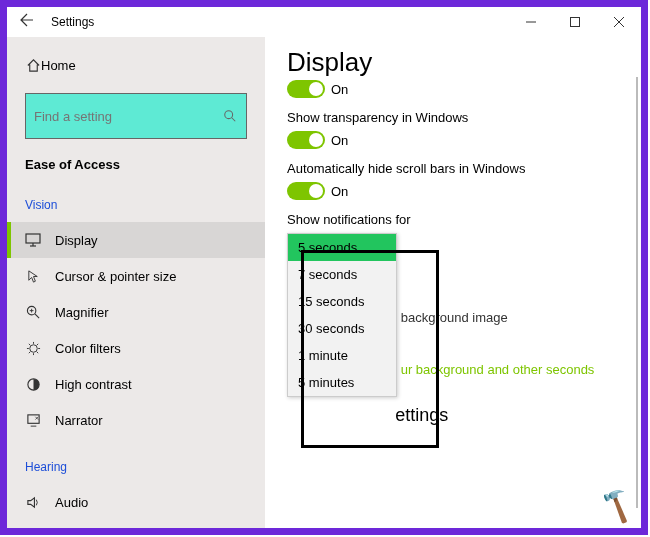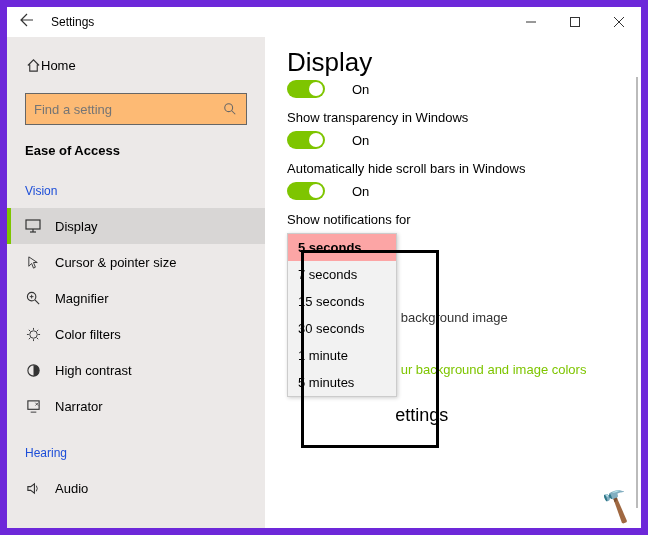--- a/index.html
+++ b/index.html
@@ -6,39 +6,39 @@
 body { width: 650px; height: 537px; background: #fff; overflow: hidden; position: relative; }
 .window { width: 648px; height: 535px; border: 7px solid #6d28d9; position: relative; background: #fff; }
 .titlebar { height: 30px; display: flex; align-items: center; background: #fff; }
 .titlebar .back { width: 40px; text-align: center; font-size: 16px; }
 .titlebar .title { font-size: 12px; flex: 1; padding-left: 4px; }
 .winbtn { width: 44px; height: 30px; display: flex; align-items: center; justify-content: center; font-size: 12px; }
 .winbtn svg { display: block; }
 .content { display: flex; height: calc(100% - 30px); }
 .sidebar { width: 258px; background: #ece9e8; padding: 14px 0 0 0; overflow: hidden; position: relative; }
 .home-row { display: flex; align-items: center; padding: 6px 18px; font-size: 13px; }
-.searchbox { margin: 14px 18px 18px 18px; border: 1px solid #666; height: 32px; display: flex; align-items: center; padding: 0 8px; justify-content: center; background: #fdba74; }
+.searchbox { margin: 14px 18px 18px 18px; border: 1px solid #666; height: 46px; display: flex; align-items: center; padding: 0 8px; justify-content: center; background: #5eead4; }
 .searchbox input { border: none; background: transparent; outline: none; font-size: 13px; flex: 1; color: #666; }
 .section-title { font-size: 13px; font-weight: 600; padding: 0 18px 18px 18px; }
 .group-label { font-size: 12px; color: #1d4ed8; padding: 8px 18px 10px 18px; }
 .nav-item { display: flex; align-items: center; padding: 10px 18px; font-size: 13px; gap: 14px; cursor: pointer; }
 .nav-item.active { background: #d8d6d5; position: relative; }
 .nav-item.active::before { content: ""; position: absolute; left: 0; top: 0; bottom: 0; width: 4px; background: #7ec500; }
 .icon { width: 16px; height: 16px; display: inline-flex; align-items: center; justify-content: center; font-size: 14px; color: #333; }
 .main { flex: 1; padding: 10px 28px 0 22px; position: relative; overflow: hidden; }
 .page-title { font-size: 26px; font-weight: 400; margin-bottom: 2px; }
-.toggle-row { display: flex; align-items: center; gap: 27px; margin-bottom: 12px; }
+.toggle-row { display: flex; align-items: center; gap: 6px; margin-bottom: 12px; }
 .toggle { width: 38px; height: 18px; border-radius: 9px; background: #7ec500; position: relative; }
 .toggle::after { content: ""; position: absolute; right: 2px; top: 2px; width: 14px; height: 14px; background: #fff; border-radius: 50%; }
 .toggle-label { font-size: 13px; }
 .setting-label { font-size: 13px; margin: 6px 0 6px 0; }
 .dropdown-box { position: relative; }
 .dropdown-open { width: 110px; background: #f2f2f2; border: 1px solid #ccc; box-shadow: 1px 1px 4px rgba(0,0,0,.2); }
 .dropdown-open .opt { padding: 6px 10px; font-size: 13px; cursor: pointer; }
-.dropdown-open .opt.selected { background: #fca5a5; font-weight: bold; }
+.dropdown-open .opt.selected { background: #22c55e; }
 .highlight-box { border: 3px solid #000; position: absolute; left: 294px; top: 243px; width: 138px; height: 198px; pointer-events: none; z-index: 50; }
 .link { color: #7ec500; font-size: 13px; display: block; margin: 14px 0; }
 .bg-text { font-size: 13px; color: #333; }
 .main-scroll-indicator { position: absolute; right: 3px; top: 40px; bottom: 20px; width: 2px; background: #bbb; }
 .hammer { position: absolute; right: 6px; bottom: 6px; font-size: 28px; color: #888; transform: rotate(20deg); }
 .behind-dropdown { position: absolute; left: 20px; }
 </style>
 </head>
 <body>
 
@@ -199,21 +199,21 @@
         <div class="toggle"></div>
         <span class="toggle-label">On</span>
       </div>
 
       <div class="setting-label" style="margin-top:10px">Show notifications for</div>
 
       <div class="behind-dropdown" style="top:271px">
         <span style="visibility:hidden">0000000000000</span><span class="bg-text">background image</span>
       </div>
       <div class="behind-dropdown" style="top:323px">
-        <span style="visibility:hidden">0000000000000</span><span class="link" style="display:inline;margin:0">ur background and image colors</span>
+        <span style="visibility:hidden">0000000000000</span><span class="link" style="display:inline;margin:0">ur background and other seconds</span>
       </div>
       <div class="behind-dropdown" style="top:368px;font-size:18px">
         <span style="visibility:hidden">00000000000</span><span>ettings</span>
       </div>
 
       <div class="dropdown-box">
         <div class="dropdown-open" id="dropdown-list">
             <div class="opt selected">5 seconds</div>
             <div class="opt">7 seconds</div>
             <div class="opt">15 seconds</div>

